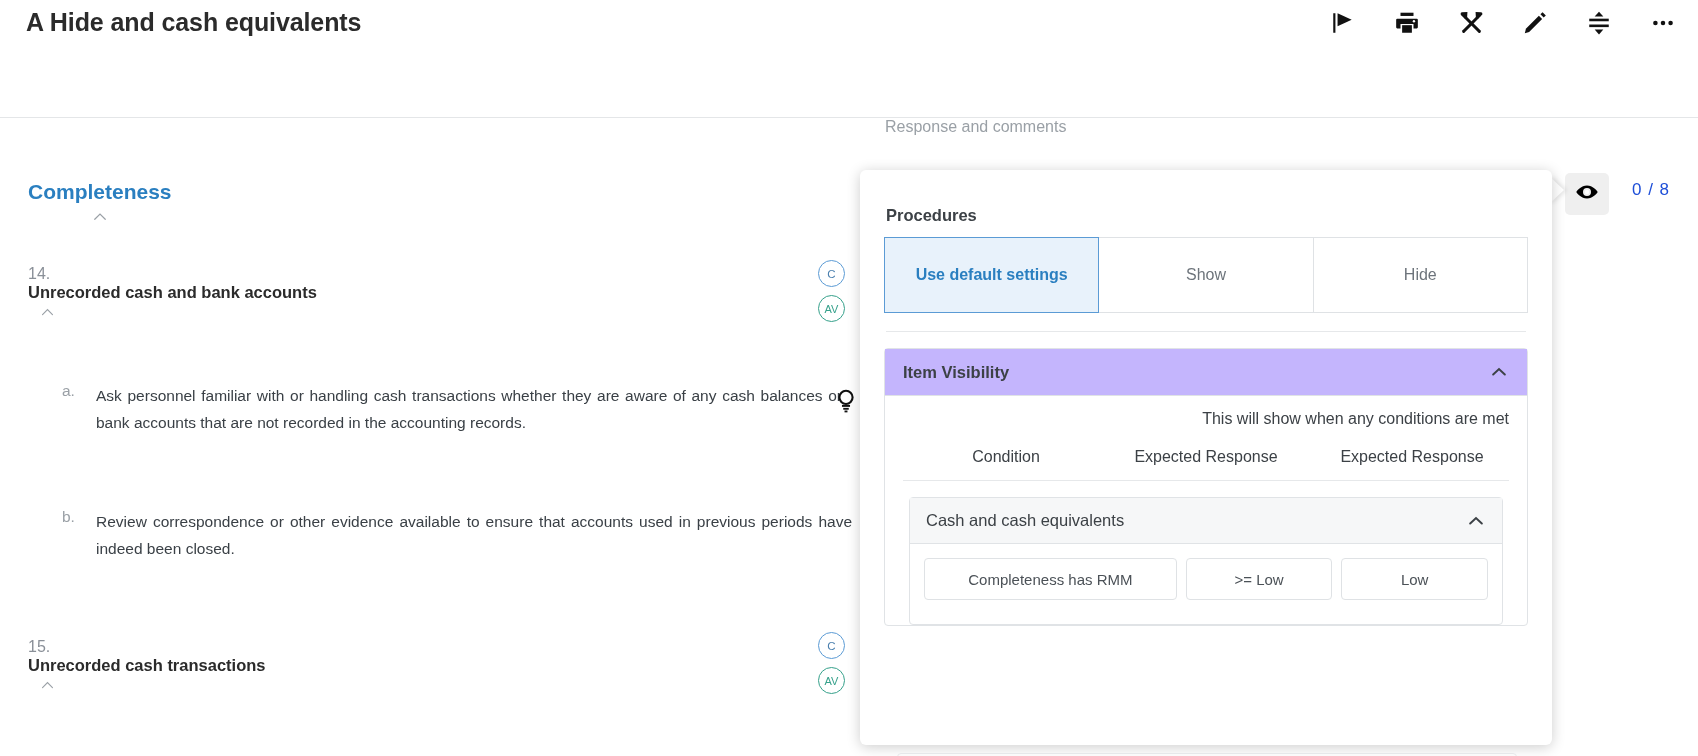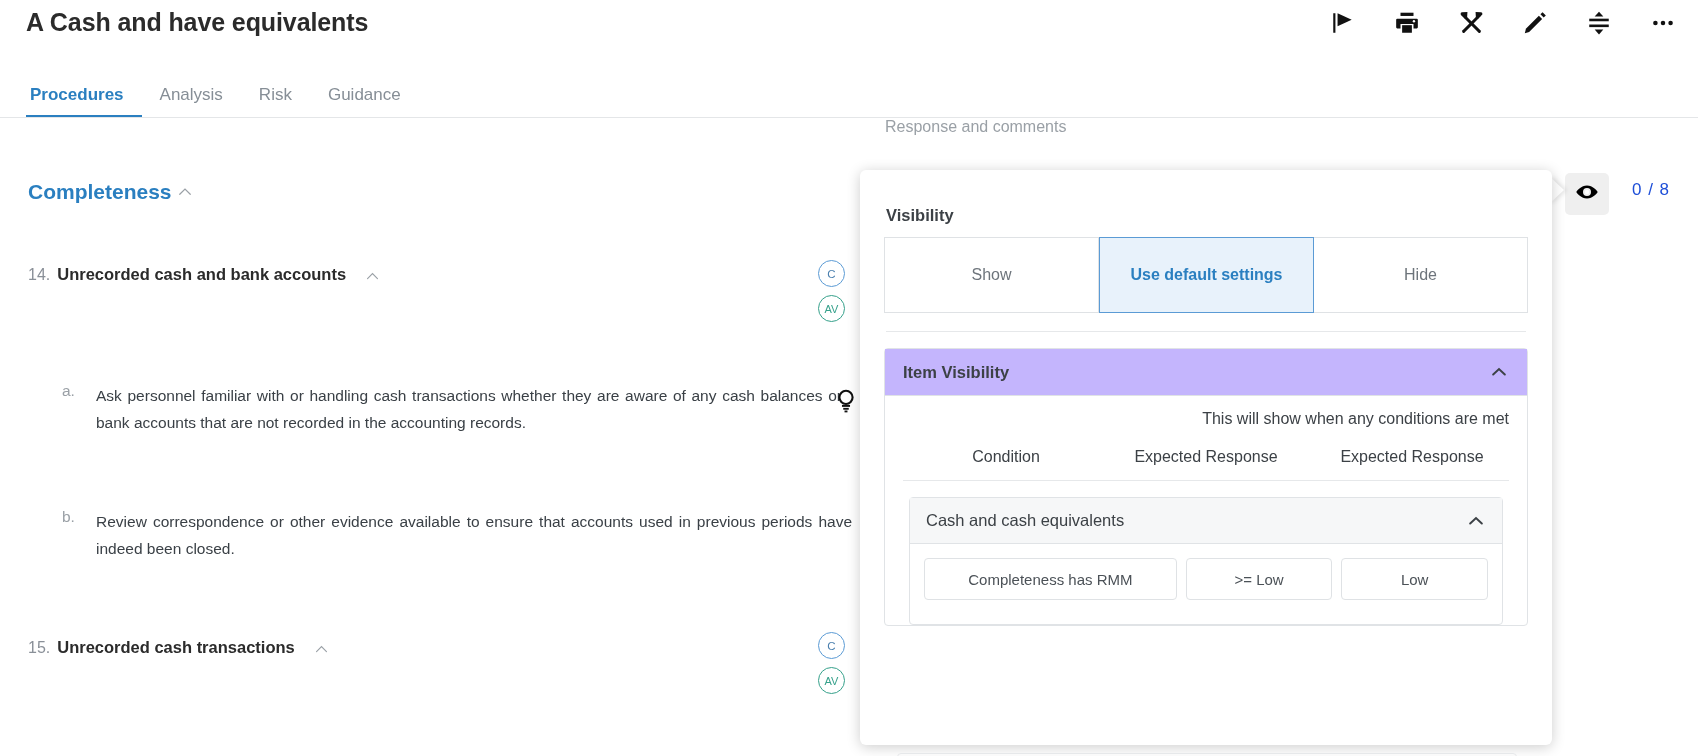--- a/index.html
+++ b/index.html
@@ -71,34 +71,34 @@
 
   
   .resp-col-header {
     position: absolute; left: 885px; top: 118px;
     font-size: 16px; color: #9aa0a6; text-align: center;
   }
 
   
   .section-head {
     position: absolute; left: 28px; top: 180px;
-    display: flex; align-items: center; gap: 4px;
+    display: flex; align-items: center; gap: 4px; flex-direction: column;
   }
   .section-title {
     font-size: 21px; font-weight: bold; color: #2a7fc0;
   }
   .chev {
     display: inline-block;
     color: #9aa0a6;
   }
   .chev svg { display: block; }
 
   .proc {
     position: absolute;
-    display: flex; align-items: center; gap: 7px;
+    display: flex; align-items: flex-start;  flex-direction: column;
   }
   .proc-num {
     font-size: 16px; color: #8a9098;
   }
   .proc-title {
     font-size: 16.5px; font-weight: bold; color: #2b2b2b;
   }
   .proc .chev { position: relative; top: 2px; margin-left: 11px; }
 
   .sub {
@@ -267,21 +267,21 @@
     border: 1px solid #e6e8ea;
     border-radius: 4px 4px 0 0;
   }
 </style>
 </head>
 <body>
 
 <div id="app">
 
   <div class="header">
-    <div class="page-title">A Cash and have equivalents</div>
+    <div class="page-title">A Hide and cash equivalents</div>
 
     <div class="header-actions">
 
       <div class="hicon" title="Flag">
         <svg width="26" height="26" viewBox="0 0 24 24" fill="currentColor">
           <rect x="3" y="3" width="2" height="18"></rect>
           <path d="M7 3 L20 9 L7 15 Z"></path>
         </svg>
       </div>
 
@@ -323,26 +323,20 @@
         <svg width="26" height="26" viewBox="0 0 24 24" fill="currentColor">
           <circle cx="5" cy="12" r="2.1"></circle>
           <circle cx="12" cy="12" r="2.1"></circle>
           <circle cx="19" cy="12" r="2.1"></circle>
         </svg>
       </div>
 
     </div>
   </div>
 
-  <div class="tabs">
-    <div class="tab active">Procedures</div>
-    <div class="tab">Analysis</div>
-    <div class="tab">Risk</div>
-    <div class="tab">Guidance</div>
-  </div>
   <div class="tabs-divider"></div>
 
   <div class="resp-col-header">Response and comments</div>
 
   <div class="section-head">
     <span class="section-title">Completeness</span>
     <span class="chev">
       <svg width="18" height="18" viewBox="0 0 24 24" fill="none" stroke="currentColor" stroke-width="1.6" stroke-linecap="round">
         <path d="M5 15 L12 8 L19 15"></path>
       </svg>
@@ -404,25 +398,25 @@
         <path d="M12 5.5 C6.2 5.5 2.2 10.4 1.3 12 c0.9 1.6 4.9 6.5 10.7 6.5 s9.8-4.9 10.7-6.5 C21.8 10.4 17.8 5.5 12 5.5 z M12 16 a4 4 0 1 1 0-8 a4 4 0 0 1 0 8 z"></path>
         <circle cx="12" cy="12" r="2.2" fill="#fff"></circle>
       </svg>
     </span>
   </div>
   <div class="counter">0 / 8</div>
 
   <div class="popover-arrow"></div>
   <div class="popover">
 
-    <div class="pop-label">Visibility</div>
+    <div class="pop-label">Procedures</div>
 
     <div class="seg">
+      <div class="seg-btn sel">Use default settings</div>
       <div class="seg-btn">Show</div>
-      <div class="seg-btn sel">Use default settings</div>
       <div class="seg-btn">Hide</div>
     </div>
 
     <div class="seg-hr"></div>
 
     <div class="card">
       <div class="card-head">
         <span class="card-head-title">Item Visibility</span>
         <span class="chev" style="color:#3c4146;">
           <svg width="20" height="20" viewBox="0 0 24 24" fill="none" stroke="currentColor" stroke-width="2.4" stroke-linecap="round">

